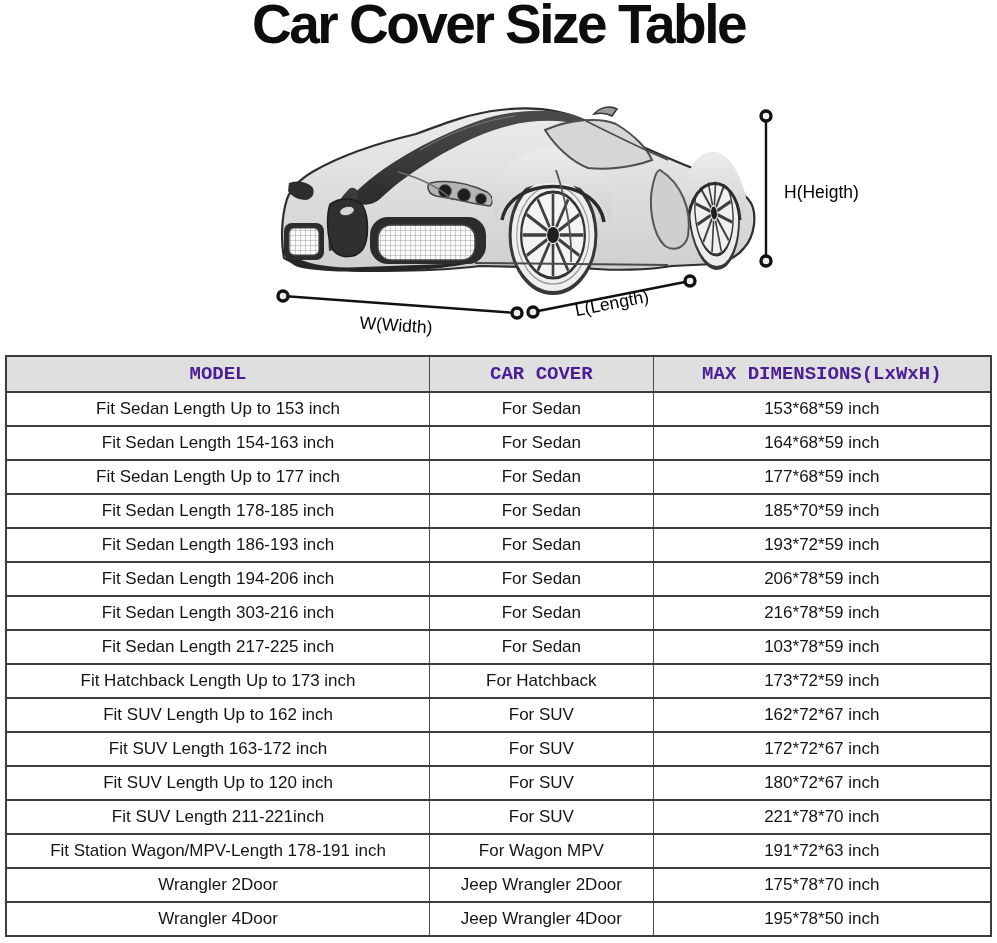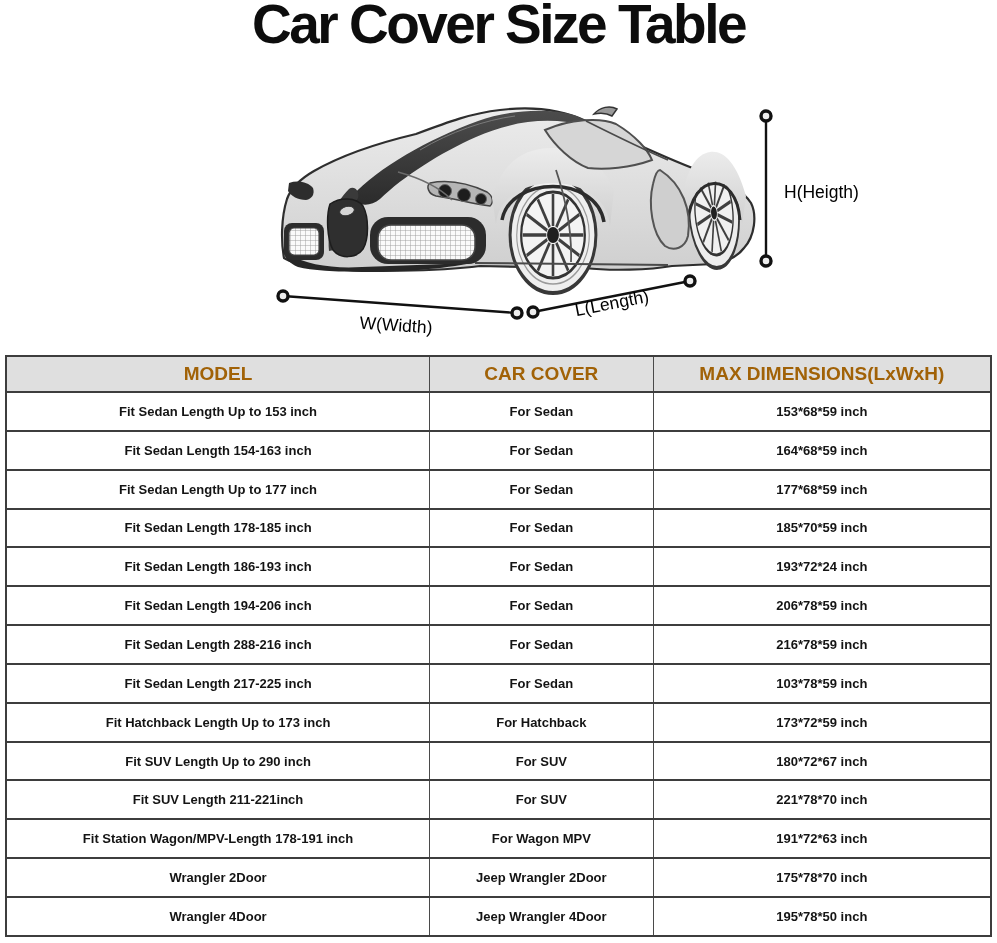--- a/index.html
+++ b/index.html
@@ -25,23 +25,23 @@
   }
   .size-table th,.size-table td{
     border-top:2px solid var(--table-border);
     border-bottom:2px solid var(--table-border);
     border-left:1.5px solid #4a4a4a;
     border-right:1.5px solid #4a4a4a;
     text-align:center;vertical-align:middle;padding:0 4px;
     overflow:hidden;white-space:nowrap;
   }
   .size-table th{
-    background:var(--header-bg);font-size:19px;font-weight:bold;height:34px;color:#a16207;
-  }
-  .size-table td{font-size:13px;font-weight:bold;color:var(--text);}
+    background:var(--header-bg);font-size:19px;font-weight:bold;height:34px;color:#4c1d95;font-family:Liberation Mono, monospace;
+  }
+  .size-table td{font-size:17px;font-weight:normal;color:var(--text);}
   col.c1{width:43%;} col.c2{width:22.7%;} col.c3{width:34.3%;}
 </style>
 </head>
 <body>
 
 <h1 class="page-title">Car Cover Size Table</h1>
 
 <svg class="illustration" viewBox="0 0 997 352">
   <defs>
     <linearGradient id="bodyGrad" x1="0" y1="0" x2="0" y2="1">
@@ -211,44 +211,54 @@
           <td>177*68*59 inch</td>
         </tr>
         <tr>
           <td>Fit Sedan Length 178-185 inch</td>
           <td>For Sedan</td>
           <td>185*70*59 inch</td>
         </tr>
         <tr>
           <td>Fit Sedan Length 186-193 inch</td>
           <td>For Sedan</td>
-          <td>193*72*24 inch</td>
+          <td>193*72*59 inch</td>
         </tr>
         <tr>
           <td>Fit Sedan Length 194-206 inch</td>
           <td>For Sedan</td>
           <td>206*78*59 inch</td>
         </tr>
         <tr>
-          <td>Fit Sedan Length 288-216 inch</td>
+          <td>Fit Sedan Length 303-216 inch</td>
           <td>For Sedan</td>
           <td>216*78*59 inch</td>
         </tr>
         <tr>
           <td>Fit Sedan Length 217-225 inch</td>
           <td>For Sedan</td>
           <td>103*78*59 inch</td>
         </tr>
         <tr>
           <td>Fit Hatchback Length Up to 173 inch</td>
           <td>For Hatchback</td>
           <td>173*72*59 inch</td>
         </tr>
         <tr>
-          <td>Fit SUV Length Up to 290 inch</td>
+          <td>Fit SUV Length Up to 162 inch</td>
+          <td>For SUV</td>
+          <td>162*72*67 inch</td>
+        </tr>
+        <tr>
+          <td>Fit SUV Length 163-172 inch</td>
+          <td>For SUV</td>
+          <td>172*72*67 inch</td>
+        </tr>
+        <tr>
+          <td>Fit SUV Length Up to 120 inch</td>
           <td>For SUV</td>
           <td>180*72*67 inch</td>
         </tr>
         <tr>
           <td>Fit SUV Length 211-221inch</td>
           <td>For SUV</td>
           <td>221*78*70 inch</td>
         </tr>
         <tr>
           <td>Fit Station Wagon/MPV-Length 178-191 inch</td>

